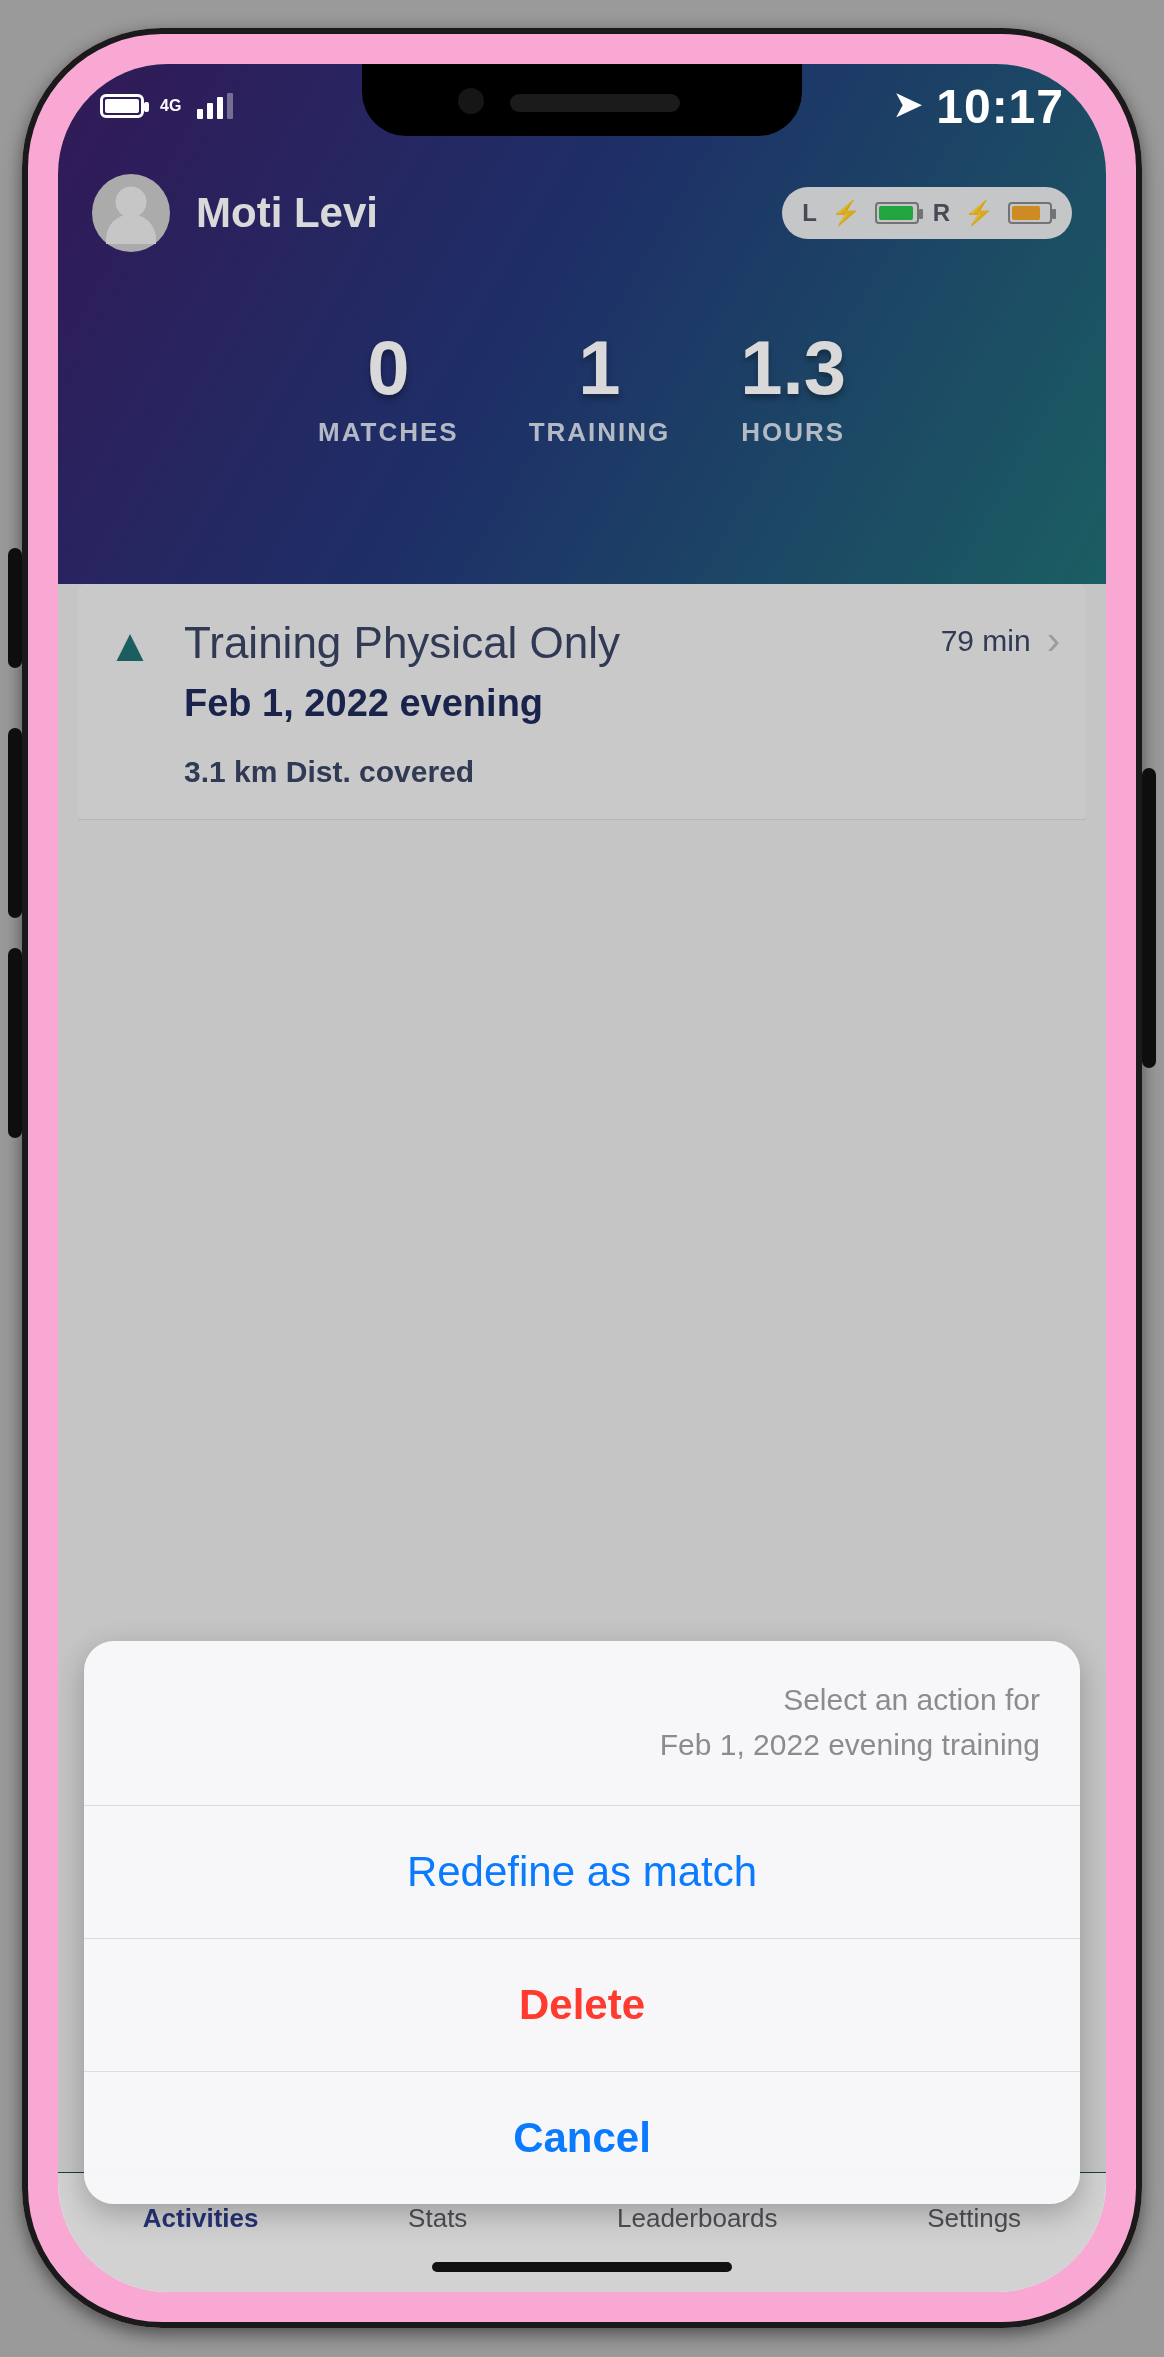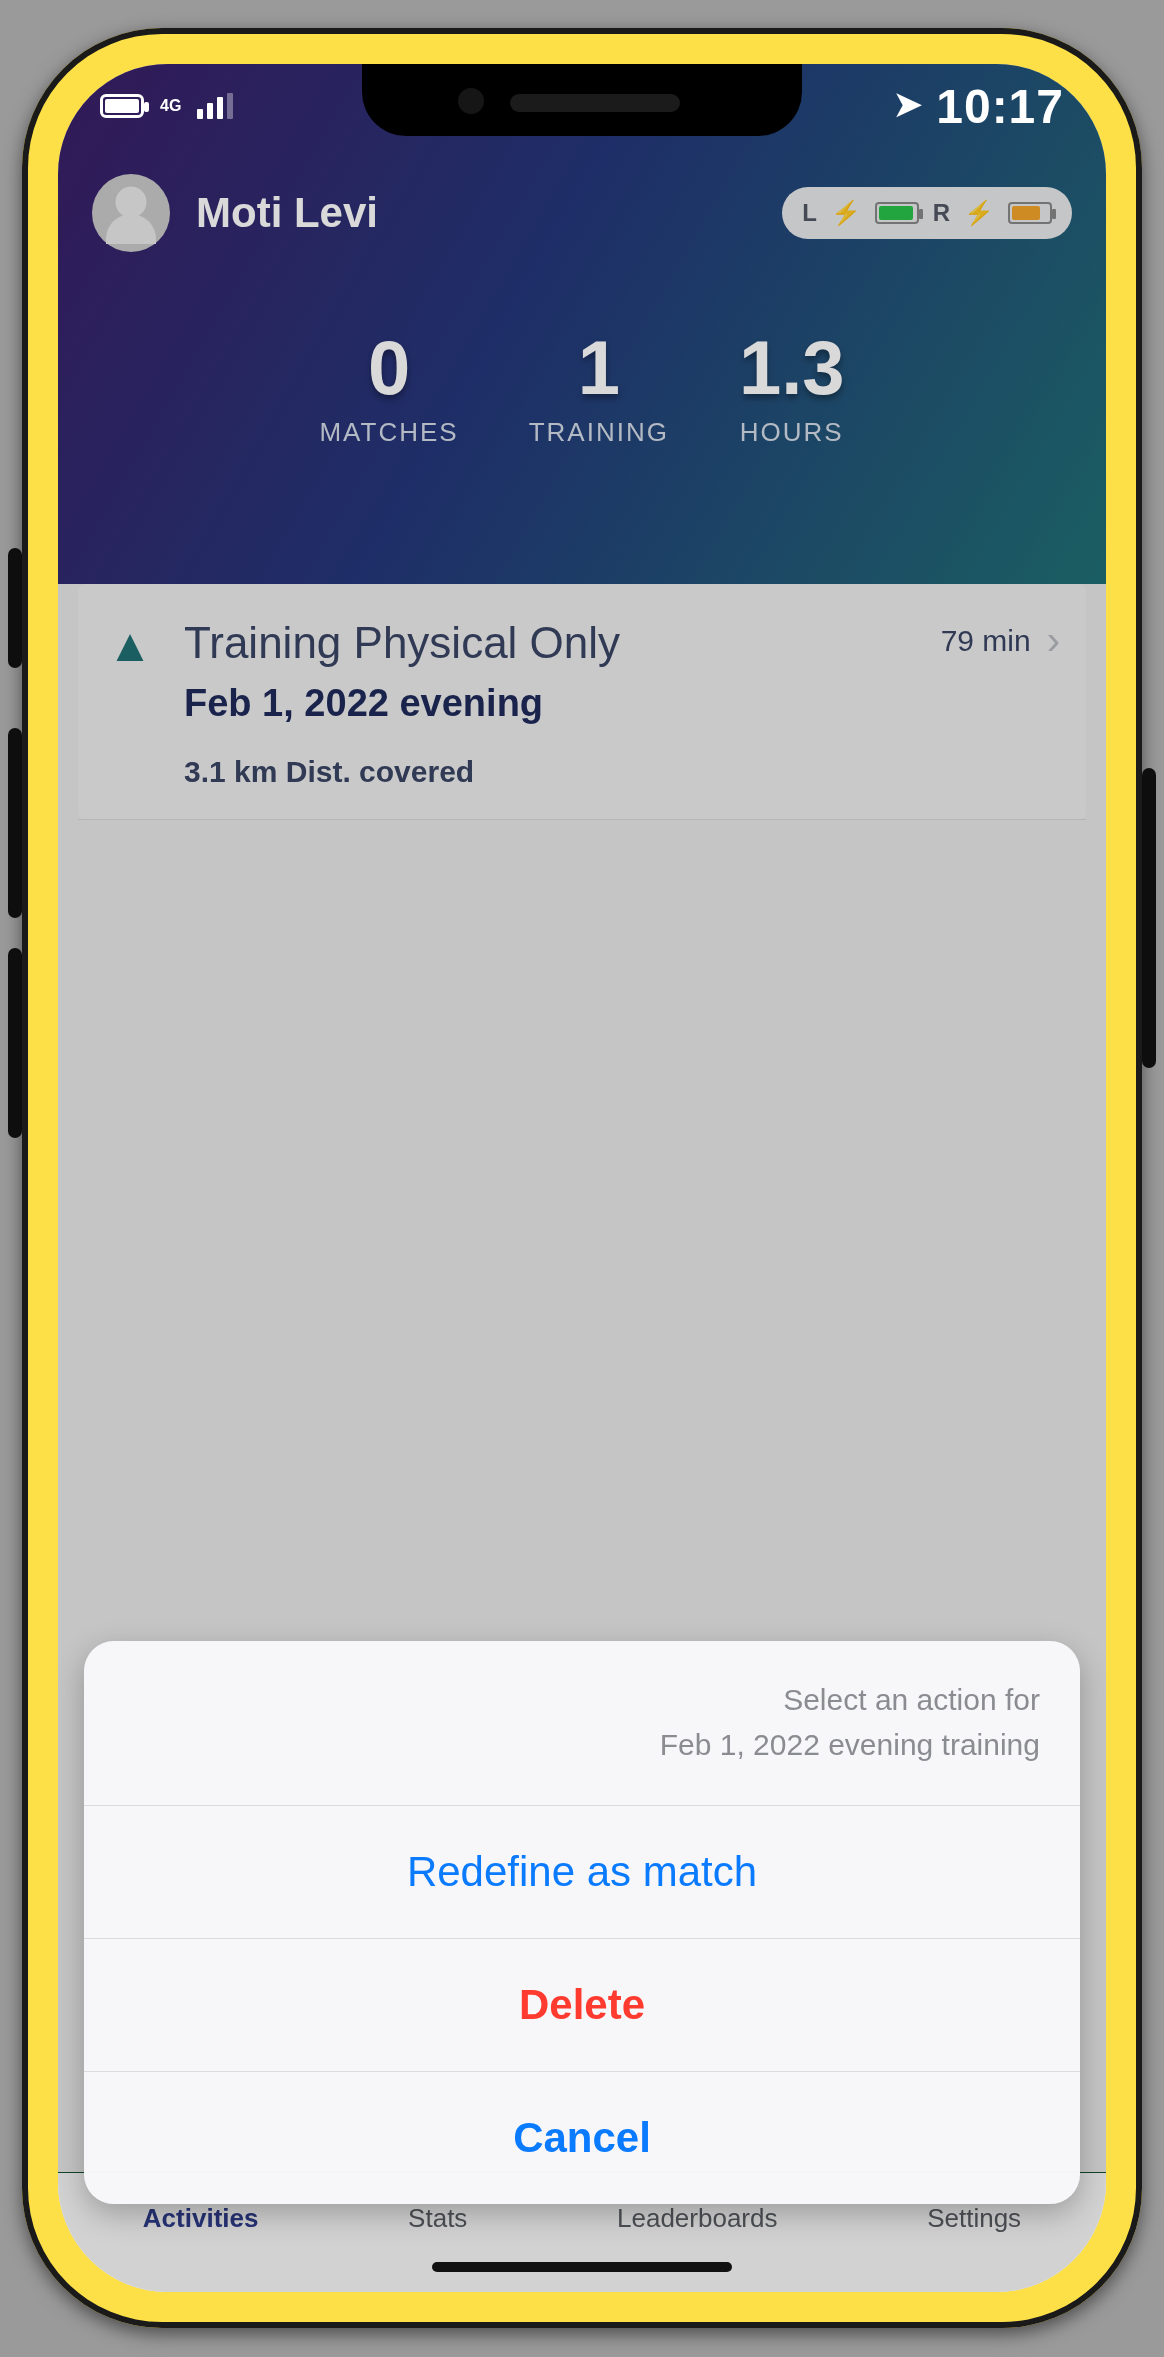--- a/index.html
+++ b/index.html
@@ -10,21 +10,21 @@
     font-family: -apple-system, "Helvetica Neue", Arial, sans-serif;
     overflow: hidden;
   }
   
   .phone {
     position: absolute;
     left: 22px;
     top: 28px;
     width: 1120px;
     height: 2300px;
-    background: #fde047;
+    background: #f9a8d4;
     border-radius: 140px;
     box-shadow: 0 6px 18px rgba(0,0,0,0.5), inset 0 0 0 6px #1a1a1a;
   }
   .side-btn { position: absolute; background:#0e0e0e; border-radius:8px; }
   .side-left  { left:-14px; width:14px; }
   .side-right { right:-14px; width:14px; }
   .sb1 { top:520px; height:120px; }
   .sb2 { top:700px; height:190px; }
   .sb3 { top:920px; height:190px; }
   .sbR { top:740px; height:300px; }
@@ -119,21 +119,21 @@
   .minibat .mf{position:absolute;left:2px;top:2px;bottom:2px;border-radius:2px;}
   .mf.green{width:34px;background:#28c24a;}
   .mf.orange{width:28px;background:#f2a32a;}
 
   .stats-row{
     position:absolute; left:0; right:0; top:260px;
     display:flex; justify-content:center; gap:70px;
     text-align:center;
   }
   .stat .num{font-size:76px;font-weight:800;text-shadow:0 4px 6px rgba(0,0,0,.35);}
-  .stat .lbl{font-size:26px;letter-spacing:2px;color:#d3dbe6;margin-top:6px;font-weight:400;}
+  .stat .lbl{font-size:26px;letter-spacing:2px;color:#d3dbe6;margin-top:6px;font-weight:700;}
 
   
   .content{
     position:absolute; top:520px; left:0; right:0; bottom:0;
     background:#e8e8e9;
     z-index:10;
   }
   .card{
     margin:0 20px;
     background:#ededee;

